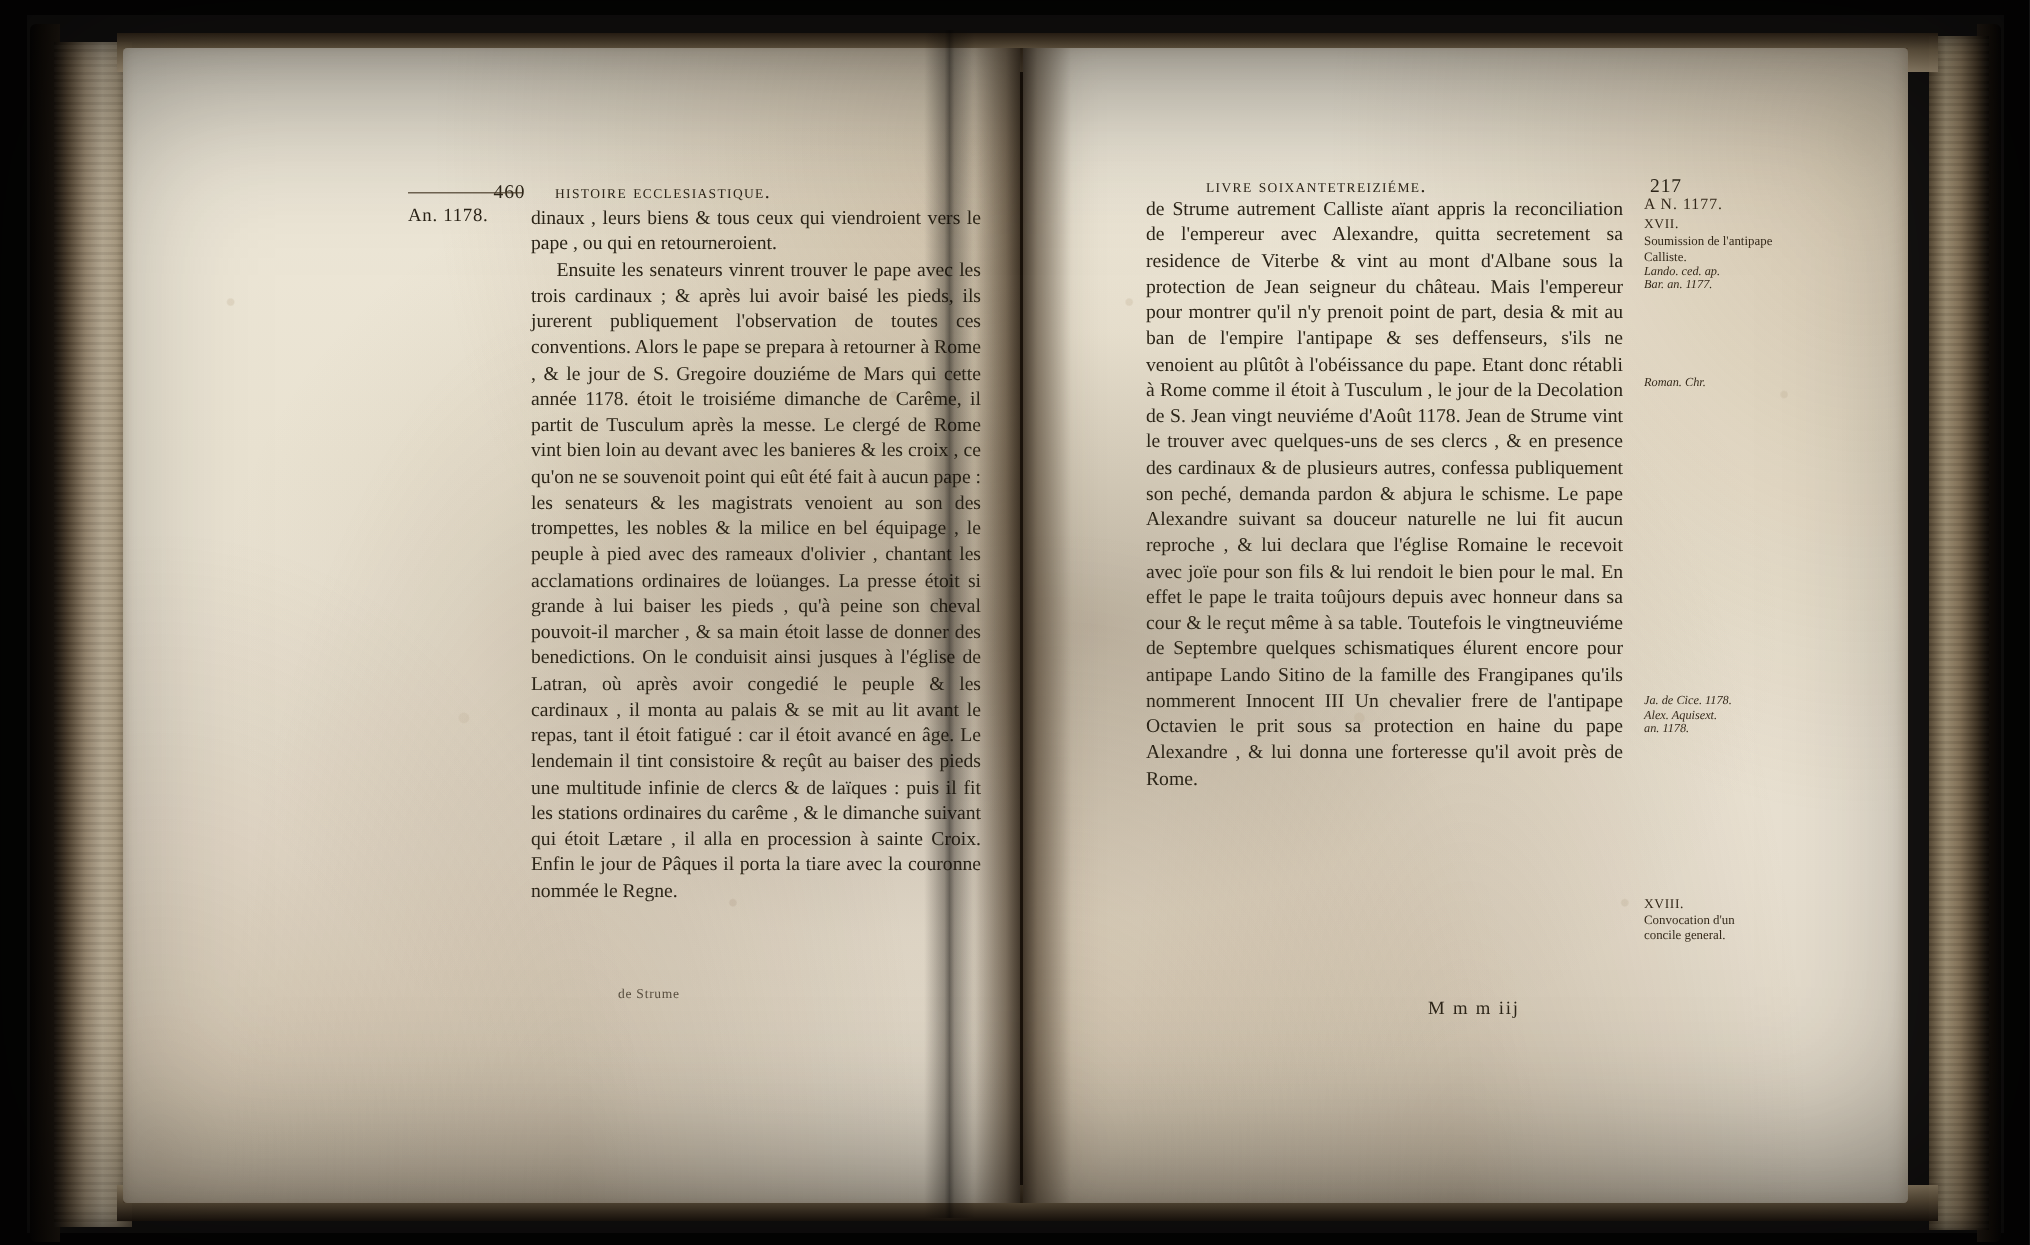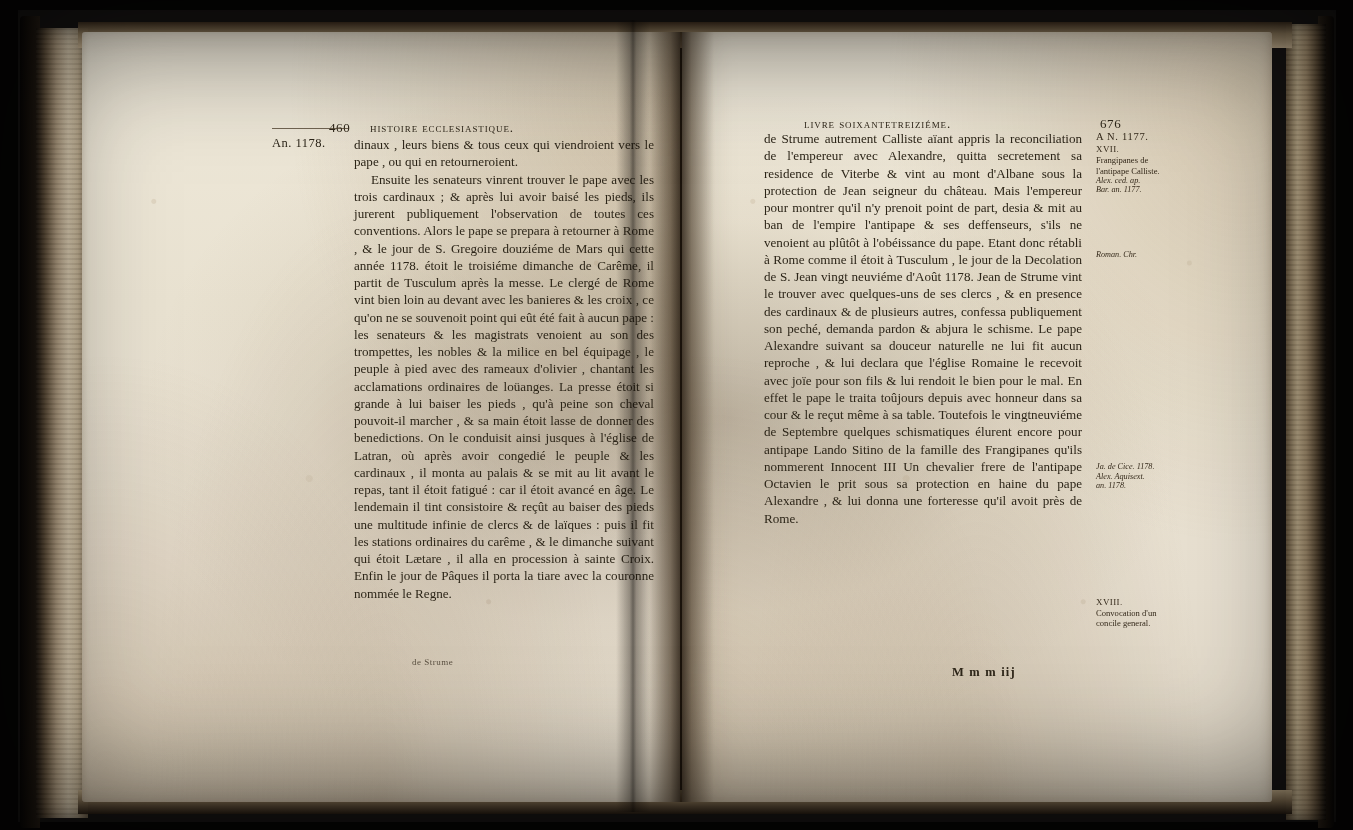--- a/index.html
+++ b/index.html
@@ -266,33 +266,33 @@
         </div>
 
         <div class="catchword" style="left:330px; top:625px;">de Strume</div>
       </div>
 
       <div class="page page-right">
         <div class="page-grain"></div>
         <div class="foxing"></div>
 
         <div class="textblock running-head" style="left:110px; top:84px;">Livre soixantetreiziéme.</div>
-        <div class="textblock folio" style="left:418px; top:84px;">676</div>
+        <div class="textblock folio" style="left:418px; top:84px;">217</div>
 
         <div class="textblock body" style="left:82px; top:98px; width:318px;">
           <p>de Strume autrement Calliste aïant appris la reconciliation de l'empereur avec Alexandre, quitta secretement sa residence de Viterbe &amp; vint au mont d'Albane sous la protection de Jean seigneur du château. Mais l'empereur pour montrer qu'il n'y prenoit point de part, desia &amp; mit au ban de l'empire l'antipape &amp; ses deffenseurs, s'ils ne venoient au plûtôt à l'obéissance du pape. Etant donc rétabli à Rome comme il étoit à Tusculum , le jour de la Decolation de S. Jean vingt neuviéme d'Août 1178. Jean de Strume vint le trouver avec quelques-uns de ses clercs , &amp; en presence des cardinaux &amp; de plusieurs autres, confessa publiquement son peché, demanda pardon &amp; abjura le schisme. Le pape Alexandre suivant sa douceur naturelle ne lui fit aucun reproche , &amp; lui declara que l'église Romaine le recevoit avec joïe pour son fils &amp; lui rendoit le bien pour le mal. En effet le pape le traita toûjours depuis avec honneur dans sa cour &amp; le reçut même à sa table. Toutefois le vingtneuviéme de Septembre quelques schismatiques élurent encore pour antipape Lando Sitino de la famille des Frangipanes qu'ils nommerent Innocent III Un chevalier frere de l'antipape Octavien le prit sous sa protection en haine du pape Alexandre , &amp; lui donna une forteresse qu'il avoit près de Rome.</p>
         </div>
 
-        <div class="sig" style="left:270px; top:633px;font-weight:bold;">M m m iij</div>
+        <div class="sig" style="left:270px; top:633px;">M m m iij</div>
 
         <div class="textblock marginalia" style="left:414px; top:100px;">
           <div class="marg-head">A N. 1177.</div>
           <div class="marg-label">XVII.</div>
-          <div>Frangipanes de l'antipape Calliste.</div>
-          <div class="marg-note">Alex. ced. ap.</div>
+          <div>Soumission de l'antipape Calliste.</div>
+          <div class="marg-note">Lando. ced. ap.</div>
           <div class="marg-note">Bar. an. 1177.</div>
         </div>
 
         <div class="textblock marginalia" style="left:414px; top:218px;">
           <div class="marg-note">Roman. Chr.</div>
         </div>
 
         <div class="textblock marginalia" style="left:414px; top:430px;">
           <div class="marg-note">Ja. de Cice. 1178.</div>
           <div class="marg-note">Alex. Aquisext.</div>

